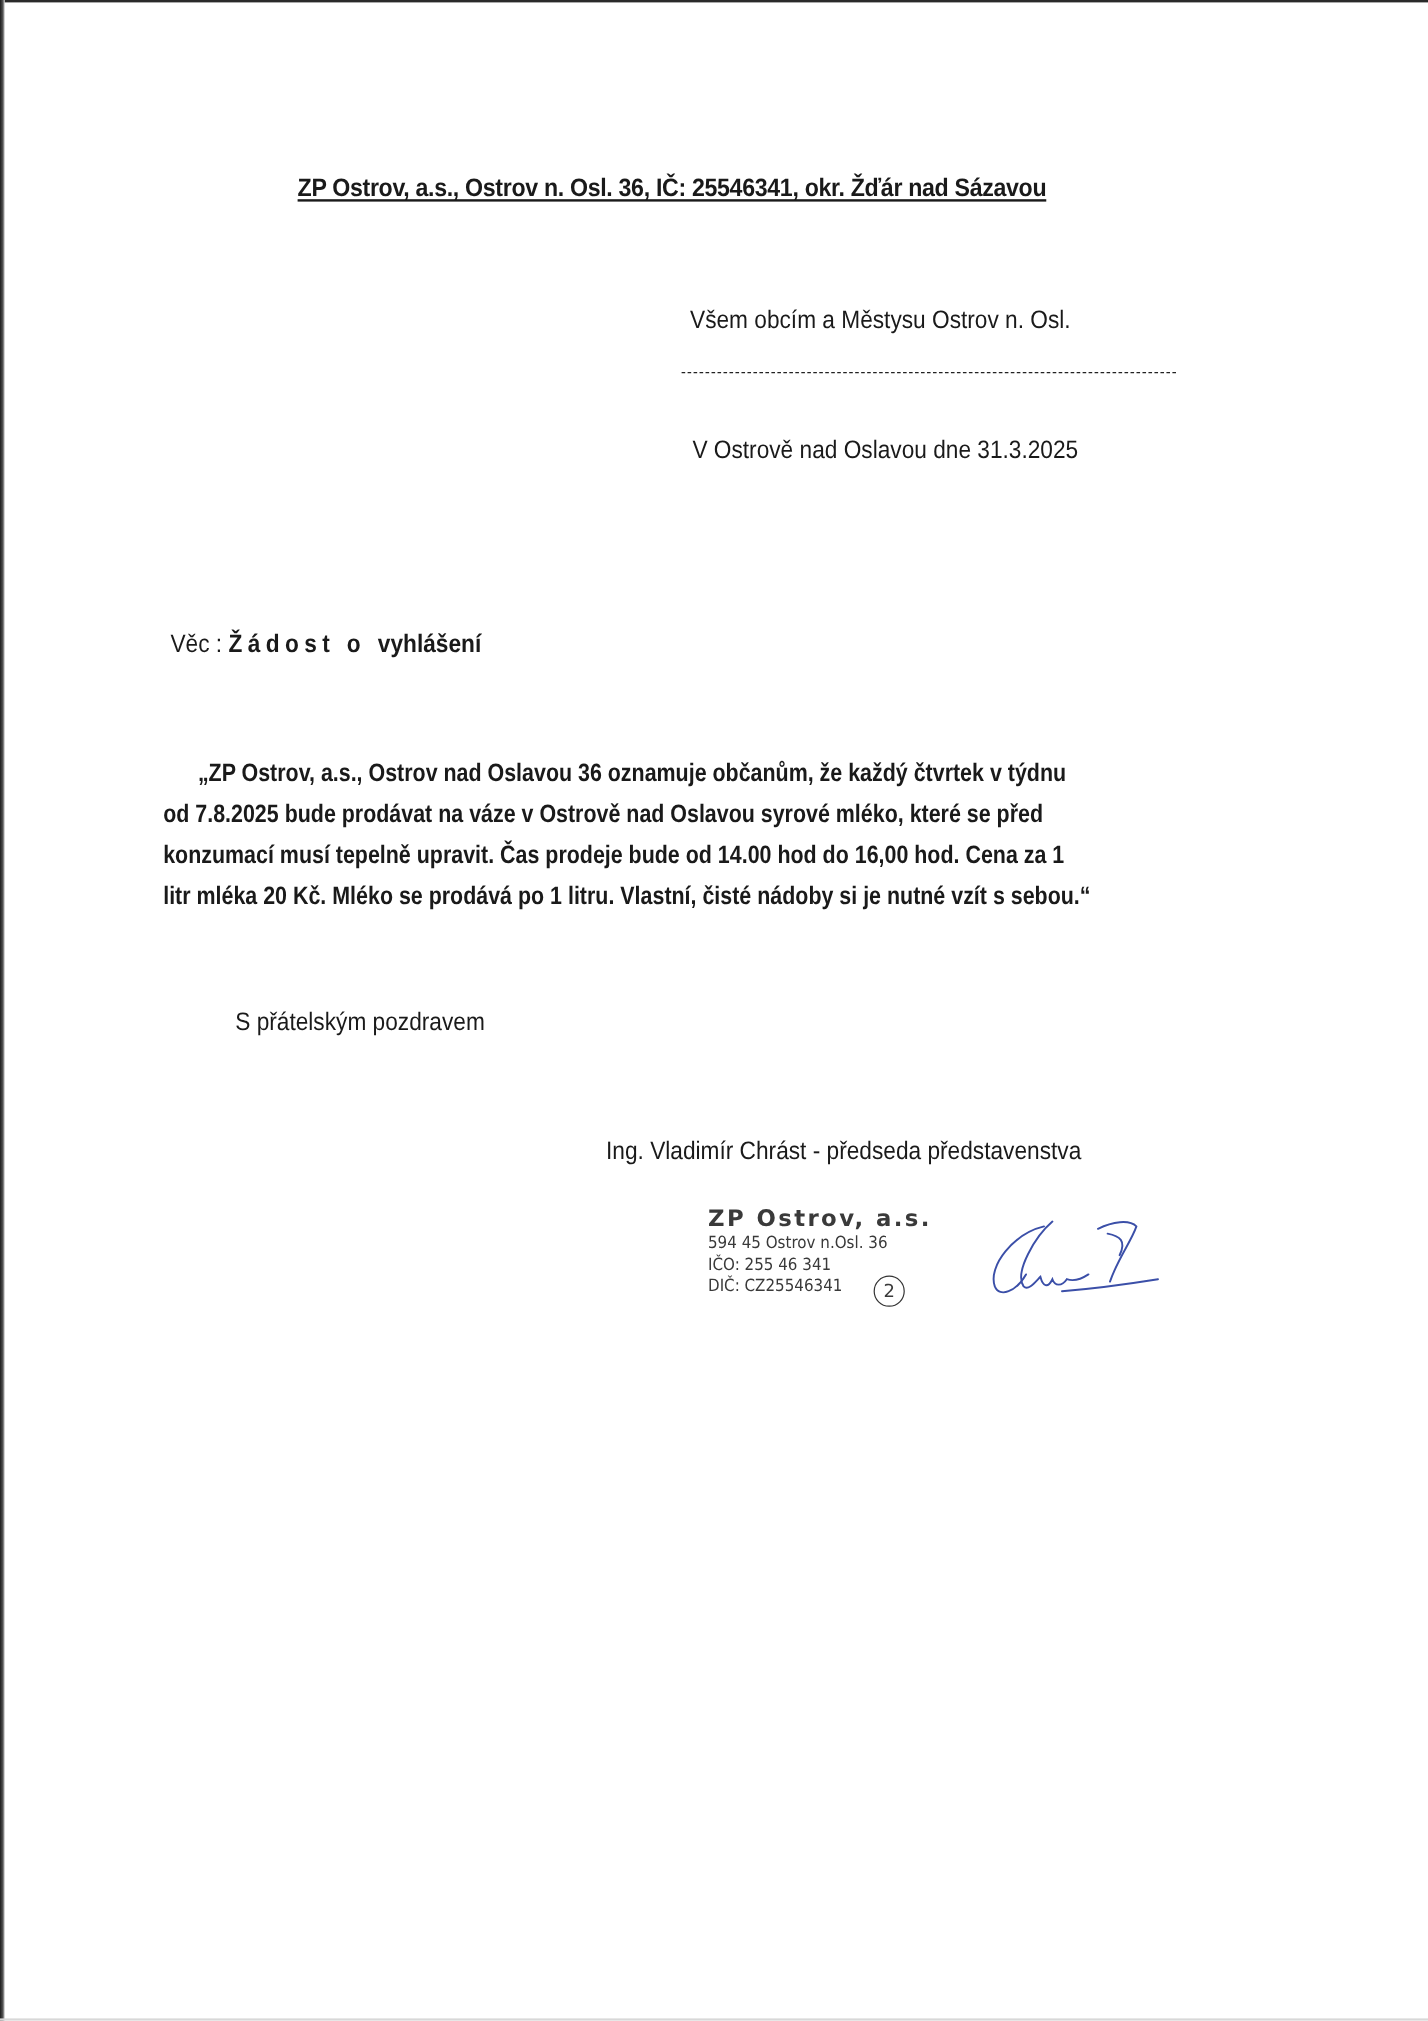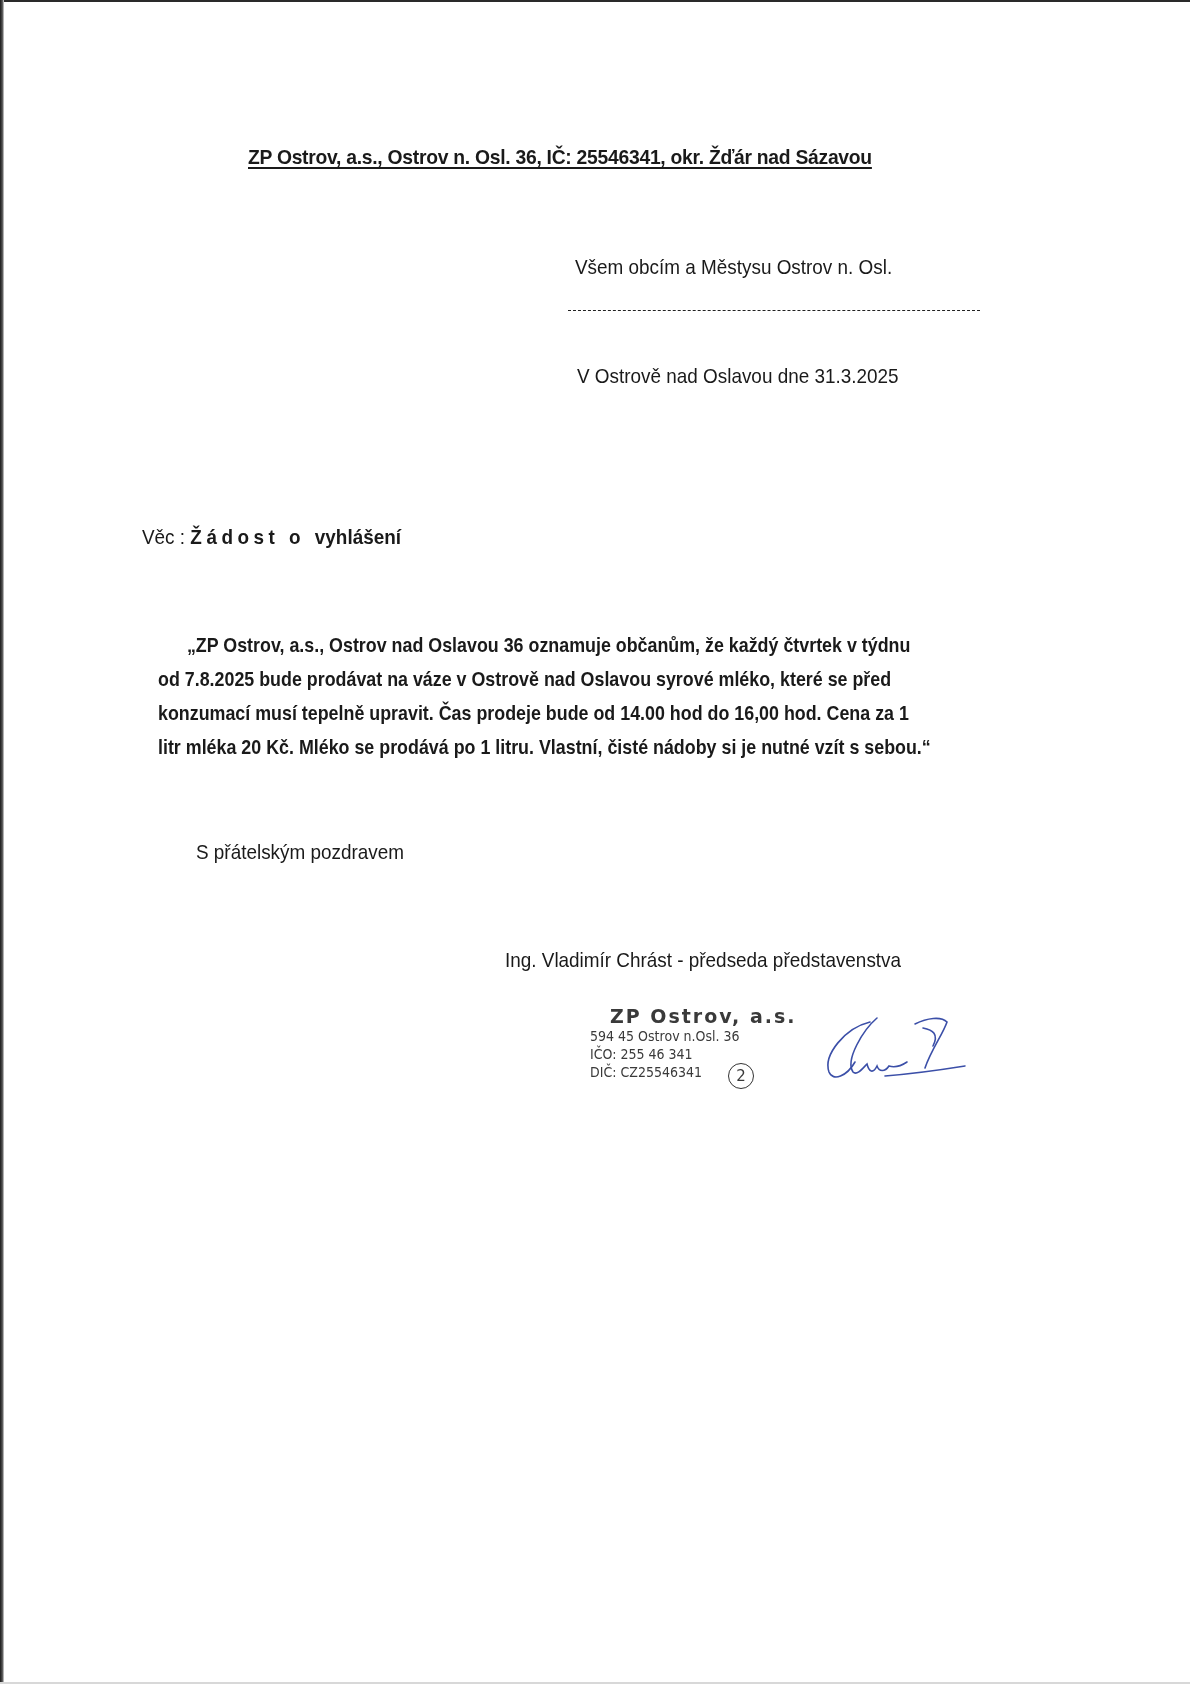--- a/index.html
+++ b/index.html
@@ -32,31 +32,31 @@
     left: 568px; top: 310px; width: 412px; height: 0;
     border-top: 1.6px dashed #222;
   }
   .place-date { left: 577px; top: 364px; font-size: 21px; transform: scaleX(0.9); transform-origin: left top; }
 
   .subject { left: 142px; top: 525px; font-size: 21px; transform: scaleX(0.9); transform-origin: left top; }
   .subject .subj-word { font-weight: bold; letter-spacing: 5px; }
   .subject .subj-rest { font-weight: bold; }
 
   .body-text {
-    left: 158px; top: 628px; width: 920px; font-size: 21px; font-weight: bold;
+    left: 136px; top: 628px; width: 920px; font-size: 21px; font-weight: bold;
     line-height: 34px; white-space: normal;
   }
   .body-line { display: block; white-space: nowrap; transform: scaleX(0.85); transform-origin: left top; }
   .body-line.first { padding-left: 34px; }
 
   .greeting { left: 196px; top: 840px; font-size: 21px; transform: scaleX(0.9); transform-origin: left top; }
   .signatory { left: 505px; top: 948px; font-size: 21px; transform: scaleX(0.9); transform-origin: left top; }
 
   .stamp { left: 590px; top: 1005px; font-family: "DejaVu Sans", sans-serif; color: #3a3a3a; }
-  .stamp-title { font-size: 19px; font-weight: bold; letter-spacing: 2px; line-height: 22px; margin-left: 20px; }
+  .stamp-title { font-size: 19px; font-weight: bold; letter-spacing: 2px; line-height: 22px; }
   .stamp-line { font-size: 14px; line-height: 18px; transform: scaleX(0.9); transform-origin: left top; }
   .stamp-number {
     position: absolute; left: 138px; top: 58px; width: 24px; height: 24px;
     border: 1.6px solid #333; border-radius: 50%; font-size: 15px;
     text-align: center; line-height: 24px;
   }
   .signature { left: 815px; top: 1010px; width: 155px; height: 80px; }
 </style>
 </head>
 <body>

